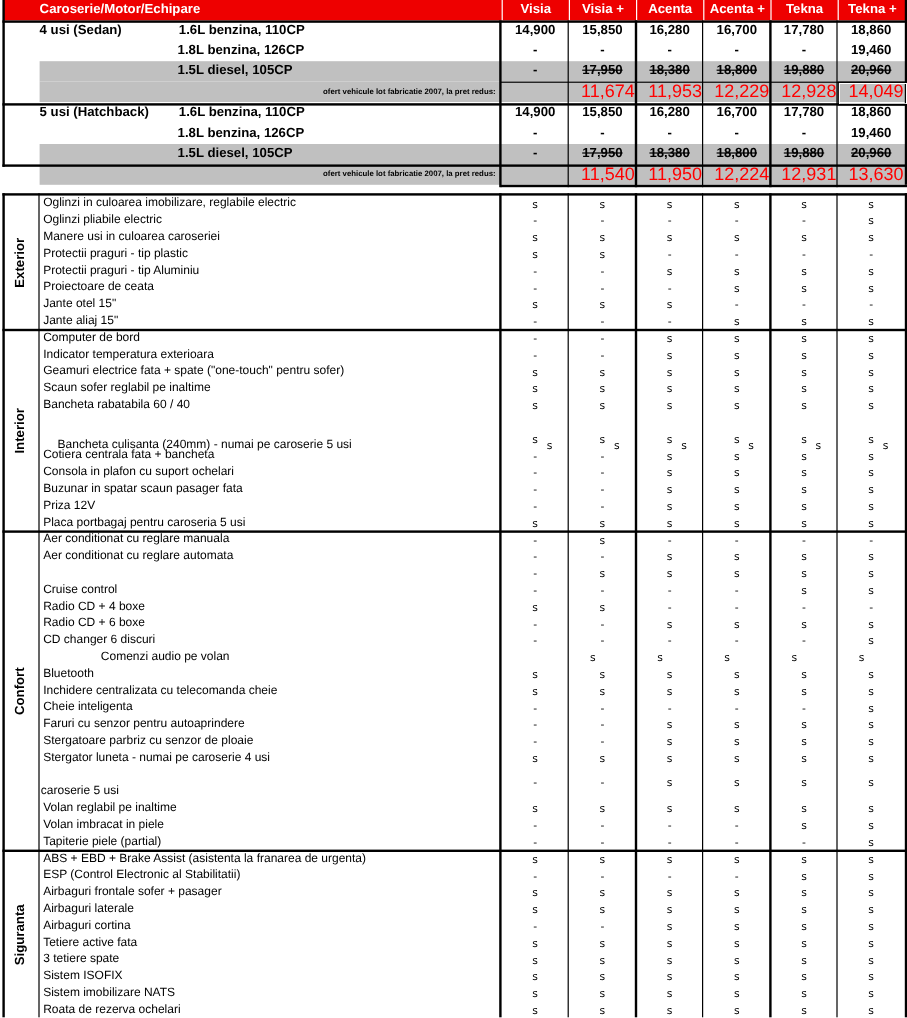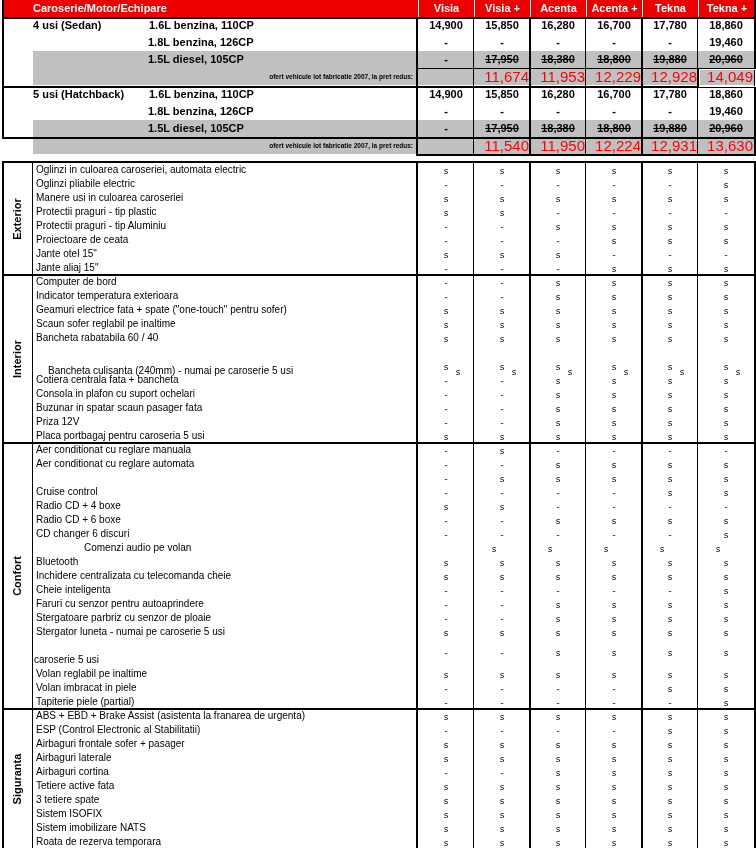--- a/index.html
+++ b/index.html
@@ -130,21 +130,21 @@
       <div class="vline" style="left:529px;top:17px;width:2px;height:139px;"></div>
       <div class="vline" style="left:585px;top:17px;width:1px;height:139px;"></div>
       <div class="vline" style="left:641px;top:17px;width:2px;height:139px;"></div>
       <div class="vline" style="left:697px;top:17px;width:1px;height:139px;"></div>
       <div class="sel-box" style="left:698px;top:68px;width:57px;height:18px;"></div>
     </div>
 </div>
 
 <div id="features">
     <div style="position:absolute;left:0;top:163px;width:756px;height:14px;">
-      <span class="feat-text" style="top:0;">Oglinzi in culoarea caroseriei, automata electric</span>
+      <span class="feat-text" style="top:0;">Oglinzi in culoarea imobilizare, reglabile electric</span>
       <span class="feat-val" style="left:418px;width:56px;top:1px;">s</span>
       <span class="feat-val" style="left:474px;width:56px;top:1px;">s</span>
       <span class="feat-val" style="left:530px;width:56px;top:1px;">s</span>
       <span class="feat-val" style="left:586px;width:56px;top:1px;">s</span>
       <span class="feat-val" style="left:642px;width:56px;top:1px;">s</span>
       <span class="feat-val" style="left:698px;width:56px;top:1px;">s</span>
     </div>
     <div style="position:absolute;left:0;top:177px;width:712px;height:14px;">
       <span class="feat-text" style="top:0;">Oglinzi pliabile electric</span>
       <span class="feat-val" style="left:418px;width:56px;top:1px;">-</span>
@@ -427,21 +427,21 @@
     <div style="position:absolute;left:0;top:611px;width:756px;height:14px;">
       <span class="feat-text" style="top:0;">Stergatoare parbriz cu senzor de ploaie</span>
       <span class="feat-val" style="left:418px;width:56px;top:1px;">-</span>
       <span class="feat-val" style="left:474px;width:56px;top:1px;">-</span>
       <span class="feat-val" style="left:530px;width:56px;top:1px;">s</span>
       <span class="feat-val" style="left:586px;width:56px;top:1px;">s</span>
       <span class="feat-val" style="left:642px;width:56px;top:1px;">s</span>
       <span class="feat-val" style="left:698px;width:56px;top:1px;">s</span>
     </div>
     <div style="position:absolute;left:0;top:625px;width:756px;height:14px;">
-      <span class="feat-text" style="top:0;">Stergator luneta - numai pe caroserie 5 usi</span>
+      <span class="feat-text" style="top:0;">Stergator luneta - numai pe caroserie 4 usi</span>
       <span class="feat-val" style="left:418px;width:56px;top:1px;">s</span>
       <span class="feat-val" style="left:474px;width:56px;top:1px;">s</span>
       <span class="feat-val" style="left:530px;width:56px;top:1px;">s</span>
       <span class="feat-val" style="left:586px;width:56px;top:1px;">s</span>
       <span class="feat-val" style="left:642px;width:56px;top:1px;">s</span>
       <span class="feat-val" style="left:698px;width:56px;top:1px;">s</span>
     </div>
     <div style="position:absolute;left:0;top:639px;width:756px;height:28px;">
       <span class="feat-text" style="top:14px;left:34px;">caroserie 5 usi</span>
       <span class="feat-val" style="left:418px;width:56px;top:7px;">-</span>
@@ -554,21 +554,21 @@
     <div style="position:absolute;left:0;top:821px;width:756px;height:14px;">
       <span class="feat-text" style="top:0;">Sistem imobilizare NATS</span>
       <span class="feat-val" style="left:418px;width:56px;top:1px;">s</span>
       <span class="feat-val" style="left:474px;width:56px;top:1px;">s</span>
       <span class="feat-val" style="left:530px;width:56px;top:1px;">s</span>
       <span class="feat-val" style="left:586px;width:56px;top:1px;">s</span>
       <span class="feat-val" style="left:642px;width:56px;top:1px;">s</span>
       <span class="feat-val" style="left:698px;width:56px;top:1px;">s</span>
     </div>
     <div style="position:absolute;left:0;top:835px;width:756px;height:14px;">
-      <span class="feat-text" style="top:0;">Roata de rezerva temporara</span>
+      <span class="feat-text" style="top:0;">Roata de rezerva ochelari</span>
       <span class="feat-val" style="left:418px;width:56px;top:1px;">s</span>
       <span class="feat-val" style="left:474px;width:56px;top:1px;">s</span>
       <span class="feat-val" style="left:530px;width:56px;top:1px;">s</span>
       <span class="feat-val" style="left:586px;width:56px;top:1px;">s</span>
       <span class="feat-val" style="left:642px;width:56px;top:1px;">s</span>
       <span class="feat-val" style="left:698px;width:56px;top:1px;">s</span>
     </div>
     <div class="sec-label" style="left:-33px;top:772px;width:100px;height:14px;line-height:14px;">Siguranta</div>
     <div class="vline" style="left:2px;top:161px;width:2px;height:687px;"></div>
     <div class="vline" style="left:32px;top:161px;width:1px;height:687px;"></div>

